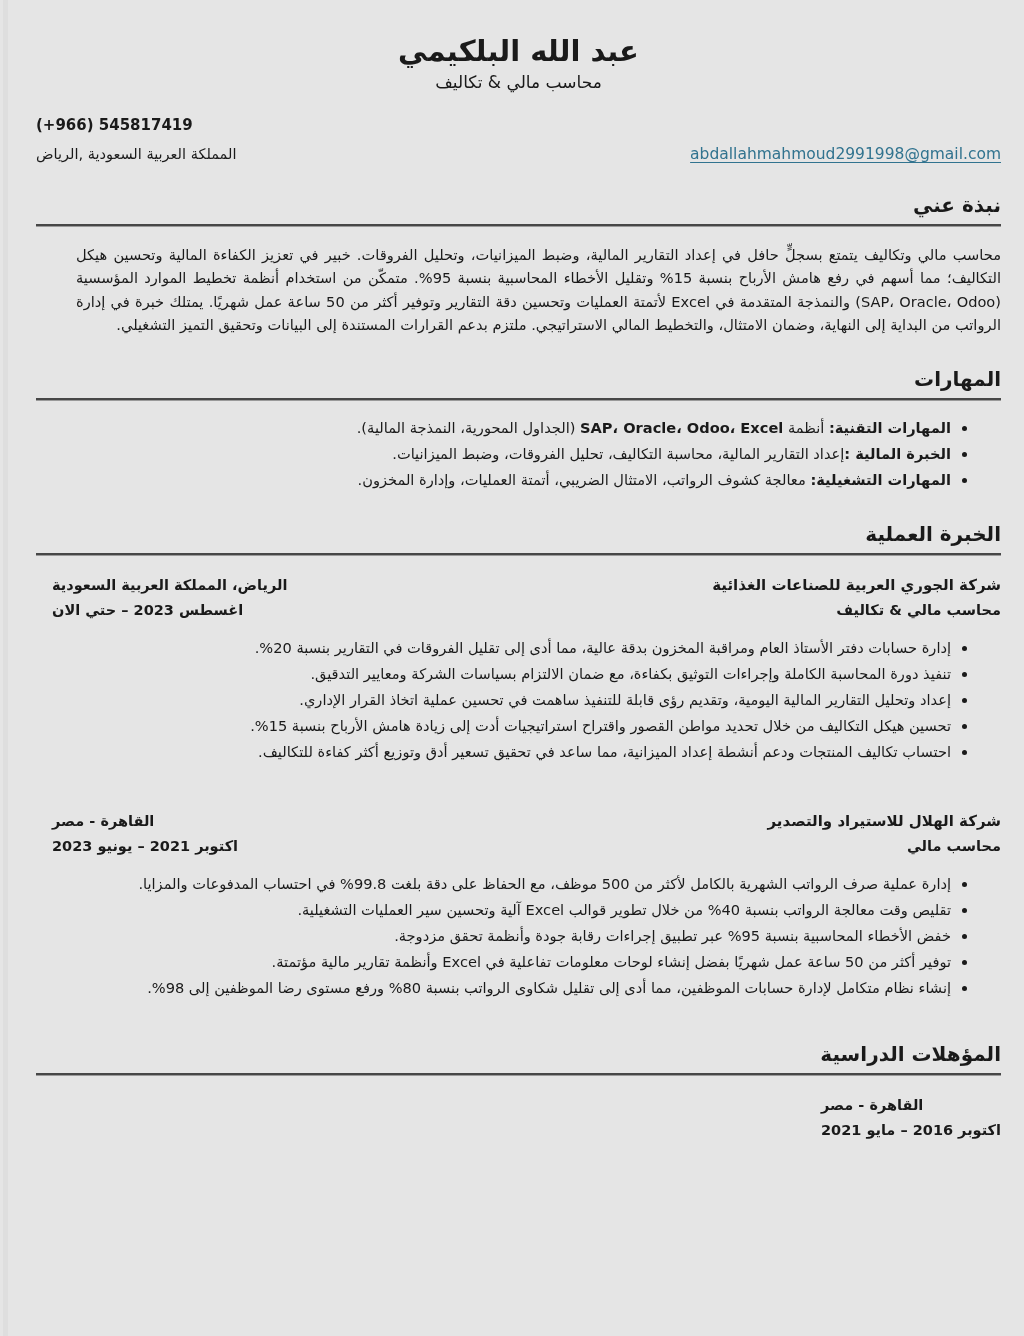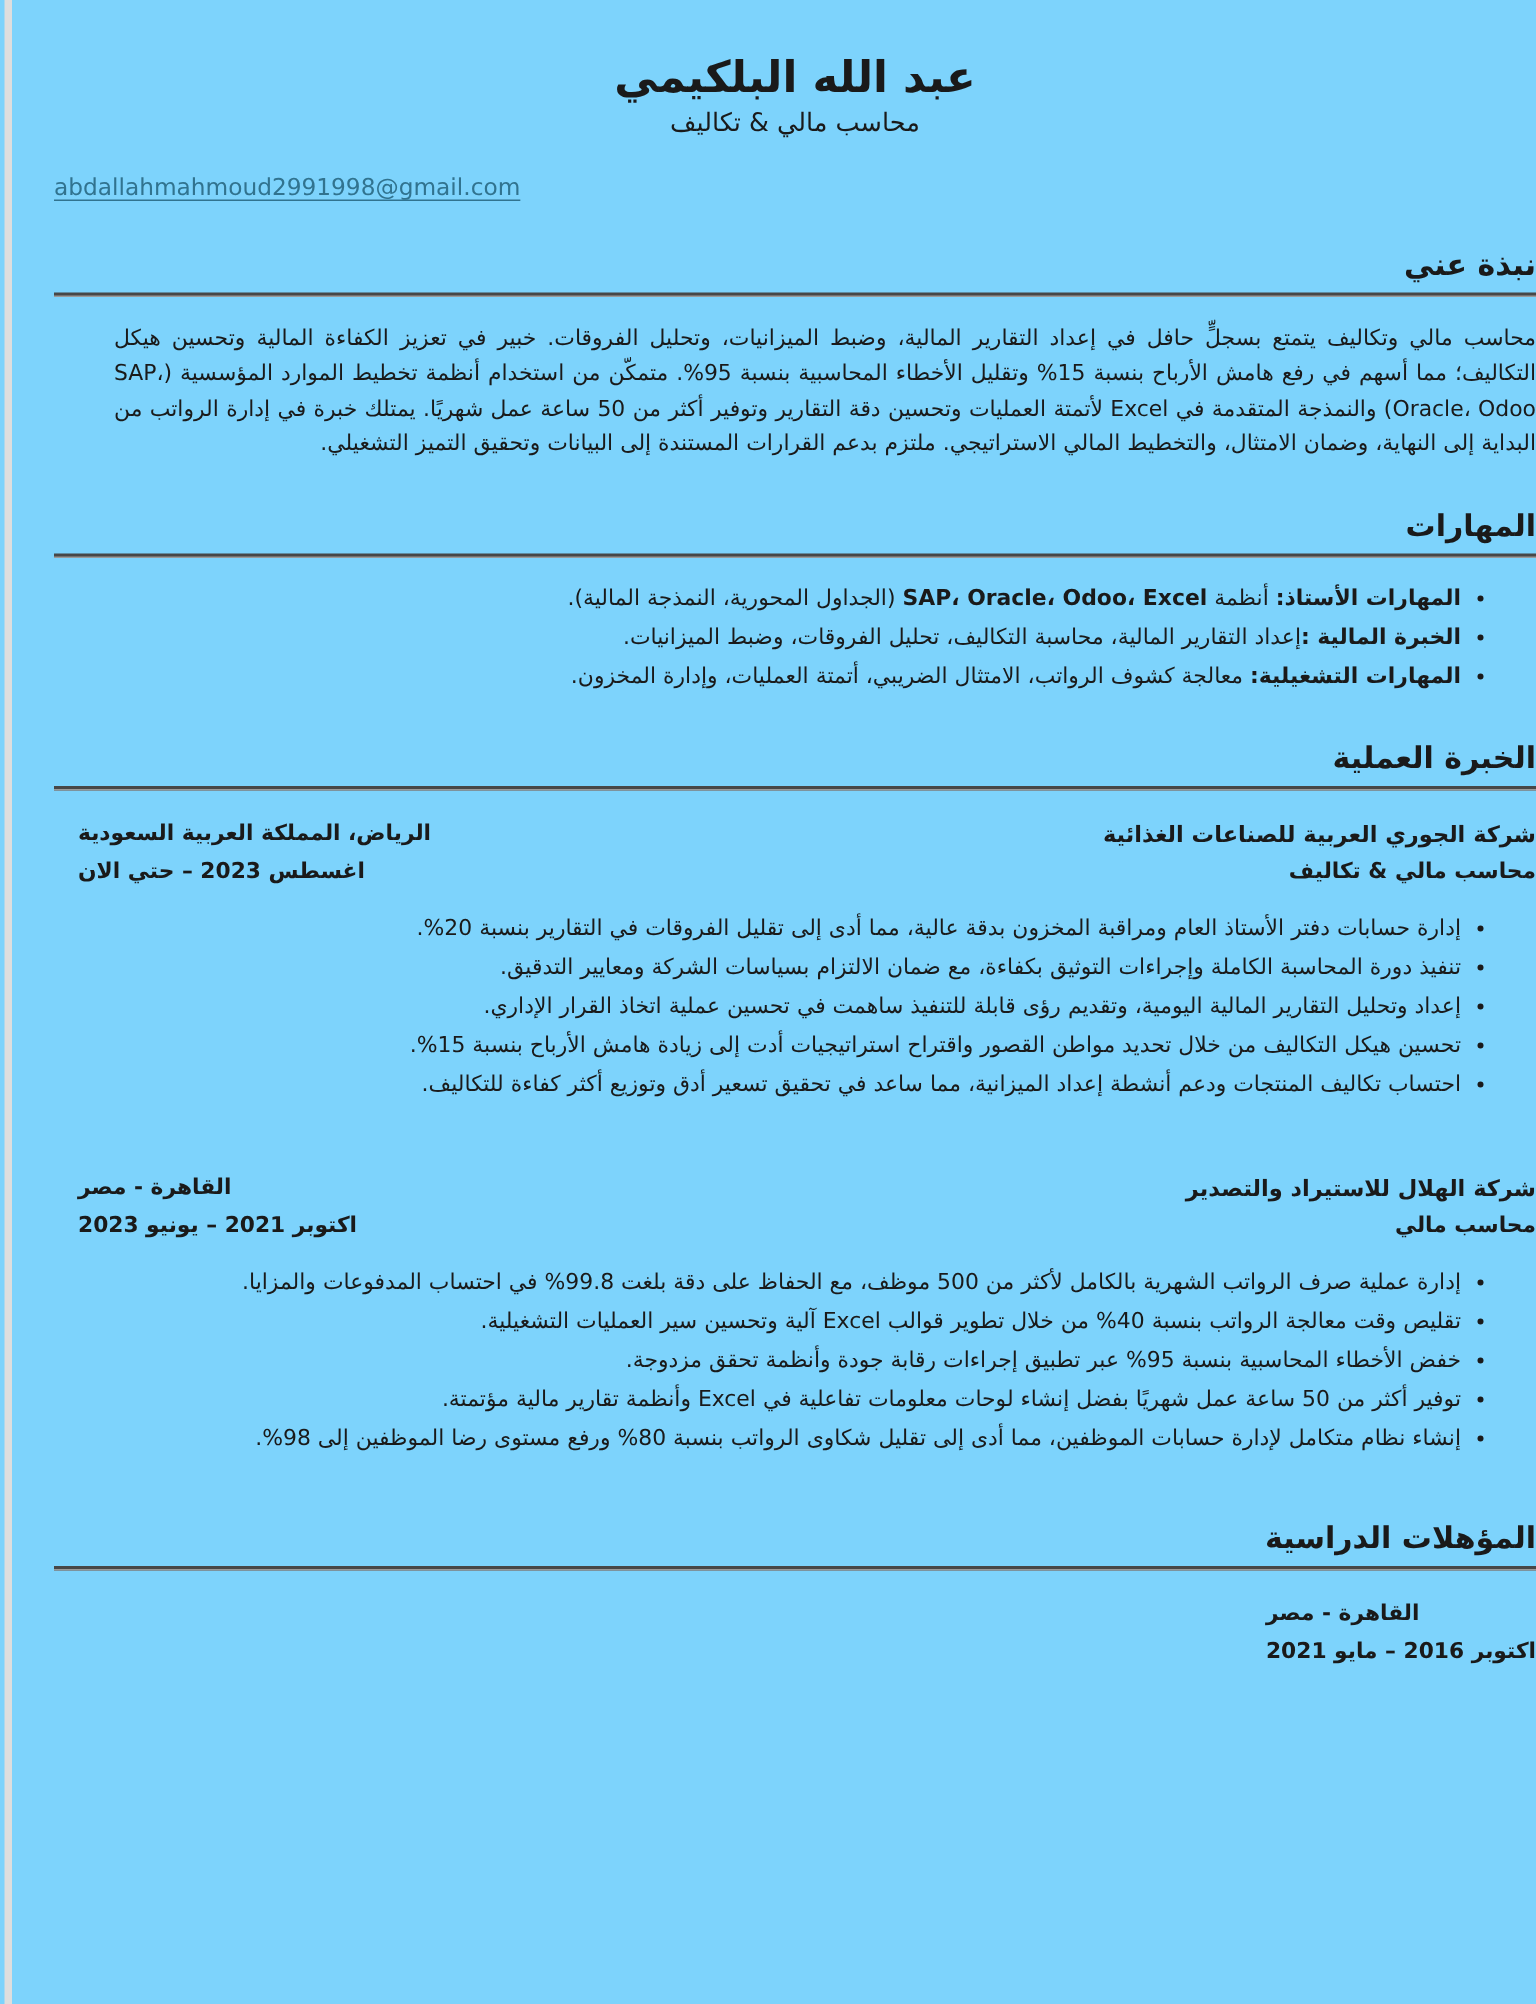--- a/index.html
+++ b/index.html
@@ -1,22 +1,22 @@
 <!DOCTYPE html>
 <html lang="ar" dir="rtl"><head>
 <meta charset="utf-8">
 <style>
   html,body{margin:0;padding:0;background:#ffffff;}
   body{font-family:"DejaVu Sans",sans-serif;color:#1a1a1a;}
   .page{
     position:relative;
     width:1024px;height:1336px;
     box-sizing:border-box;
-    padding:34px 0 0 36px;
-    background:#7dd3fc;
+    padding:34px 23px 0 36px;
+    background:#e5e5e5;
     overflow:hidden;
     direction:rtl;
   }
   .scan-edge{
     position:absolute;left:3px;top:0;bottom:0;width:5px;
     background:#dedede;
   }
   
   .hdr{text-align:center;}
   .name{font-size:29px;font-weight:bold;letter-spacing:1px;line-height:1.2;}
@@ -58,35 +58,39 @@
 
 <div class="page">
   <div class="scan-edge"></div>
 
   <div class="hdr">
     <div class="name">عبد الله البلكيمي</div>
     <div class="subtitle">محاسب مالي &amp; تكاليف</div>
   </div>
 
   <div class="contact">
+    <div class="contact-left">
+      <div class="phone" dir="ltr">(+966) 545817419</div>
+      <div><span class="loc-line">المملكة العربية السعودية ,الرياض</span></div>
+    </div>
     <a class="email" href="#" dir="ltr">abdallahmahmoud2991998@gmail.com</a>
   </div>
 
   <section>
     <div class="sec-head">نبذة عني</div>
     <div class="sec-rule"></div>
     <p class="about-text">محاسب مالي وتكاليف يتمتع بسجلٍّ حافل في إعداد التقارير المالية، وضبط الميزانيات، وتحليل الفروقات. خبير في تعزيز الكفاءة المالية وتحسين هيكل التكاليف؛ مما أسهم في رفع هامش الأرباح بنسبة 15% وتقليل الأخطاء المحاسبية بنسبة 95%. متمكّن من استخدام أنظمة تخطيط الموارد المؤسسية (SAP، Oracle، Odoo) والنمذجة المتقدمة في Excel لأتمتة العمليات وتحسين دقة التقارير وتوفير أكثر من 50 ساعة عمل شهريًا. يمتلك خبرة في إدارة الرواتب من البداية إلى النهاية، وضمان الامتثال، والتخطيط المالي الاستراتيجي. ملتزم بدعم القرارات المستندة إلى البيانات وتحقيق التميز التشغيلي.</p>
   </section>
 
   <section>
     <div class="sec-head">المهارات</div>
     <div class="sec-rule"></div>
     <ul class="blts">
       <li>
-        <b>المهارات الأستاذ:</b><span> أنظمة </span><b>SAP، Oracle، Odoo، Excel</b><span> (الجداول المحورية، النمذجة المالية).</span>
+        <b>المهارات التقنية:</b><span> أنظمة </span><b>SAP، Oracle، Odoo، Excel</b><span> (الجداول المحورية، النمذجة المالية).</span>
       </li>
       <li>
         <b>الخبرة المالية :</b><span>إعداد التقارير المالية، محاسبة التكاليف، تحليل الفروقات، وضبط الميزانيات.</span>
       </li>
       <li>
         <b>المهارات التشغيلية:</b><span> معالجة كشوف الرواتب، الامتثال الضريبي، أتمتة العمليات، وإدارة المخزون.</span>
       </li>
     </ul>
   </section>
 

